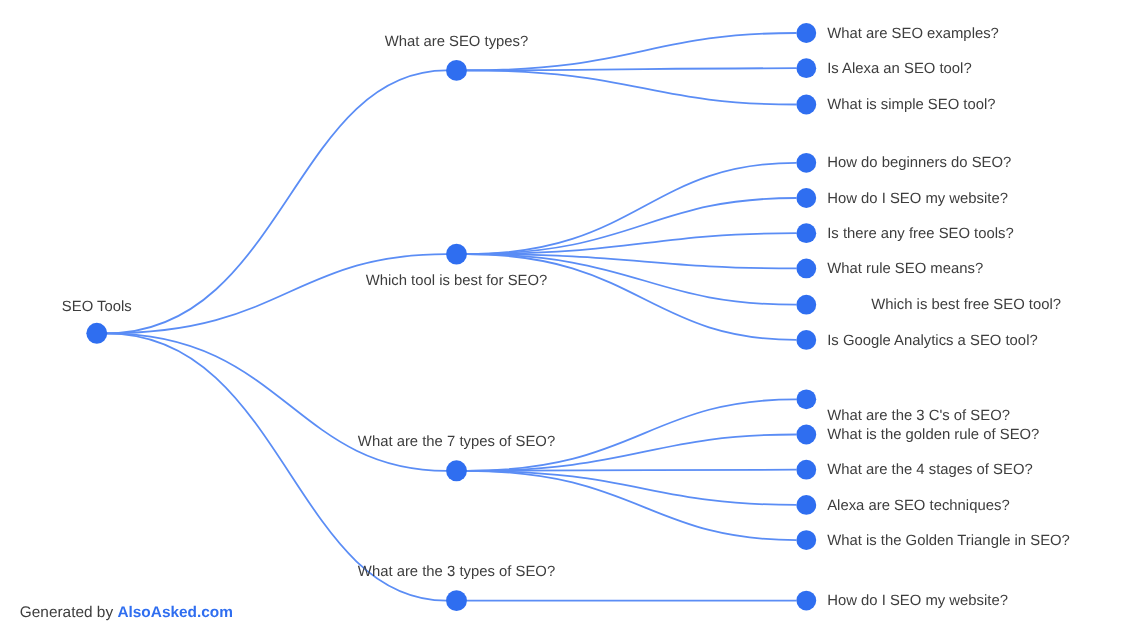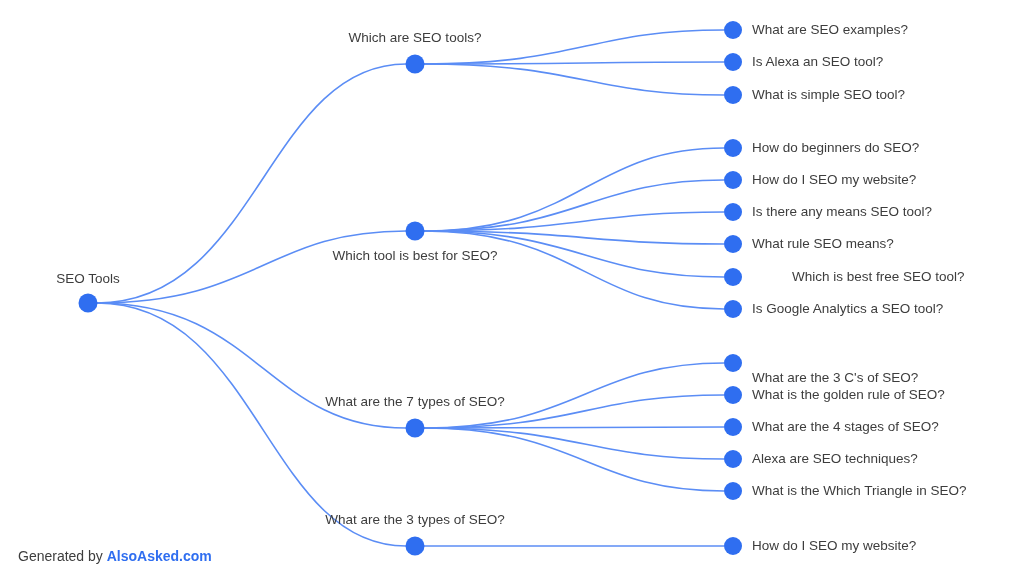--- a/index.html
+++ b/index.html
@@ -87,53 +87,53 @@
       <path d="M 424 428 C 580 428 589 459 724 459" fill="none" stroke="#5b8df5" stroke-width="1.6"></path>
       <path d="M 424 428 C 580 428 589 491 724 491" fill="none" stroke="#5b8df5" stroke-width="1.6"></path>
       <path d="M 97 303 C 257.68 303 266.95 546 406 546" fill="none" stroke="#5b8df5" stroke-width="1.6"></path>
       <path d="M 424 546 C 580 546 589 546 724 546" fill="none" stroke="#5b8df5" stroke-width="1.6"></path>
     </svg>
 
   <div id="nodes">
       <div class="node root" title="SEO Tools" style="left: 88px; top: 303px; background: rgb(47, 110, 240);"></div>
       <div class="label above" style="left: 88px; top: 285px;">SEO Tools</div>
       <div class="node mid" title="What are SEO tools?" style="left: 415px; top: 64px; background: rgb(47, 110, 240);"></div>
-      <div class="label above" style="left: 415px; top: 44px;">Which are SEO tools?</div>
+      <div class="label above" style="left: 415px; top: 44px;">What are SEO types?</div>
       <div class="node leaf" title="What are SEO examples?" style="left: 733px; top: 30px; background: rgb(47, 110, 240);"></div>
       <div class="label right" style="left: 752px; top: 30px;">What are SEO examples?</div>
       <div class="node leaf" title="Is Alexa an SEO tool?" style="left: 733px; top: 62px; background: rgb(47, 110, 240);"></div>
       <div class="label right" style="left: 752px; top: 62px;">Is Alexa an SEO tool?</div>
       <div class="node leaf" title="What is simple SEO tool?" style="left: 733px; top: 95px; background: rgb(47, 110, 240);"></div>
       <div class="label right" style="left: 752px; top: 95px;">What is simple SEO tool?</div>
       <div class="node mid" title="Which tool is best for SEO?" style="left: 415px; top: 231px; background: rgb(47, 110, 240);"></div>
       <div class="label above" style="left: 415px; top: 223px; margin-top: 39px;">Which tool is best for SEO?</div>
       <div class="node leaf" title="How do beginners do SEO?" style="left: 733px; top: 148px; background: rgb(47, 110, 240);"></div>
       <div class="label right" style="left: 752px; top: 148px;">How do beginners do SEO?</div>
       <div class="node leaf" title="How do I SEO my website?" style="left: 733px; top: 180px; background: rgb(47, 110, 240);"></div>
       <div class="label right" style="left: 752px; top: 180px;">How do I SEO my website?</div>
       <div class="node leaf" title="Is there any free SEO tool?" style="left: 733px; top: 212px; background: rgb(47, 110, 240);"></div>
-      <div class="label right" style="left: 752px; top: 212px;">Is there any means SEO tool?</div>
+      <div class="label right" style="left: 752px; top: 212px;">Is there any free SEO tools?</div>
       <div class="node leaf" title="What does SEO means?" style="left: 733px; top: 244px; background: rgb(47, 110, 240);"></div>
       <div class="label right" style="left: 752px; top: 244px;">What rule SEO means?</div>
       <div class="node leaf" title="Which is best free SEO tool?" style="left: 733px; top: 277px; background: rgb(47, 110, 240);"></div>
       <div class="label right" style="left: 752px; top: 277px; margin-left: 40px;">Which is best free SEO tool?</div>
       <div class="node leaf" title="Is Google Analytics a SEO tool?" style="left: 733px; top: 309px; background: rgb(47, 110, 240);"></div>
       <div class="label right" style="left: 752px; top: 309px;">Is Google Analytics a SEO tool?</div>
       <div class="node mid" title="What are the 7 types of SEO?" style="left: 415px; top: 428px; background: rgb(47, 110, 240);"></div>
       <div class="label above" style="left: 415px; top: 408px;">What are the 7 types of SEO?</div>
       <div class="node leaf" title="What are the 3 C's of SEO?" style="left: 733px; top: 363px; background: rgb(47, 110, 240);"></div>
       <div class="label right" style="left: 752px; top: 378px;">What are the 3 C's of SEO?</div>
       <div class="node leaf" title="What is the golden rule of SEO?" style="left: 733px; top: 395px; background: rgb(47, 110, 240);"></div>
       <div class="label right" style="left: 752px; top: 395px;">What is the golden rule of SEO?</div>
       <div class="node leaf" title="What are the 4 stages of SEO?" style="left: 733px; top: 427px; background: rgb(47, 110, 240);"></div>
       <div class="label right" style="left: 752px; top: 427px;">What are the 4 stages of SEO?</div>
       <div class="node leaf" title="What are SEO techniques?" style="left: 733px; top: 459px; background: rgb(47, 110, 240);"></div>
       <div class="label right" style="left: 752px; top: 459px;">Alexa are SEO techniques?</div>
       <div class="node leaf" title="What is the Golden Triangle in SEO?" style="left: 733px; top: 491px; background: rgb(47, 110, 240);"></div>
-      <div class="label right" style="left: 752px; top: 491px;">What is the Which Triangle in SEO?</div>
+      <div class="label right" style="left: 752px; top: 491px;">What is the Golden Triangle in SEO?</div>
       <div class="node mid" title="What are the 3 types of SEO?" style="left: 415px; top: 546px; background: rgb(47, 110, 240);"></div>
       <div class="label above" style="left: 415px; top: 526px;">What are the 3 types of SEO?</div>
       <div class="node leaf" title="How do I SEO my website?" style="left: 733px; top: 546px; background: rgb(47, 110, 240);"></div>
       <div class="label right" style="left: 752px; top: 546px;">How do I SEO my website?</div>
     </div>
 
   <div id="footer">
     <span>Generated by </span><span class="brand">AlsoAsked.com</span>
   </div>
 

